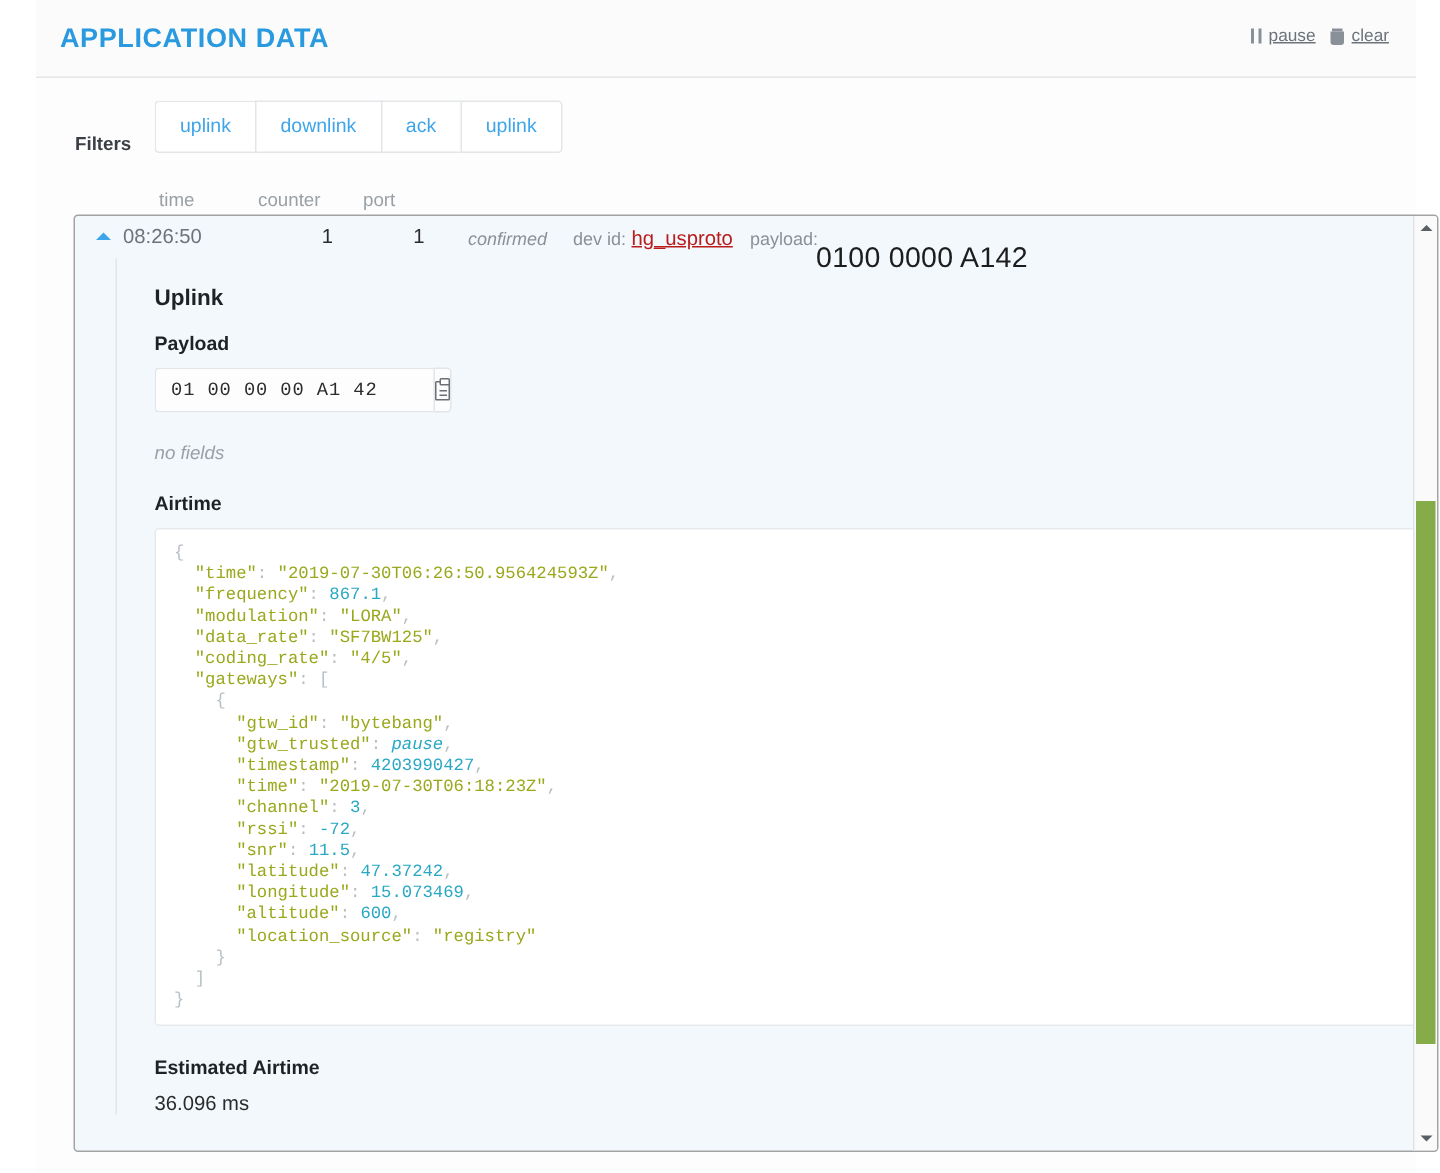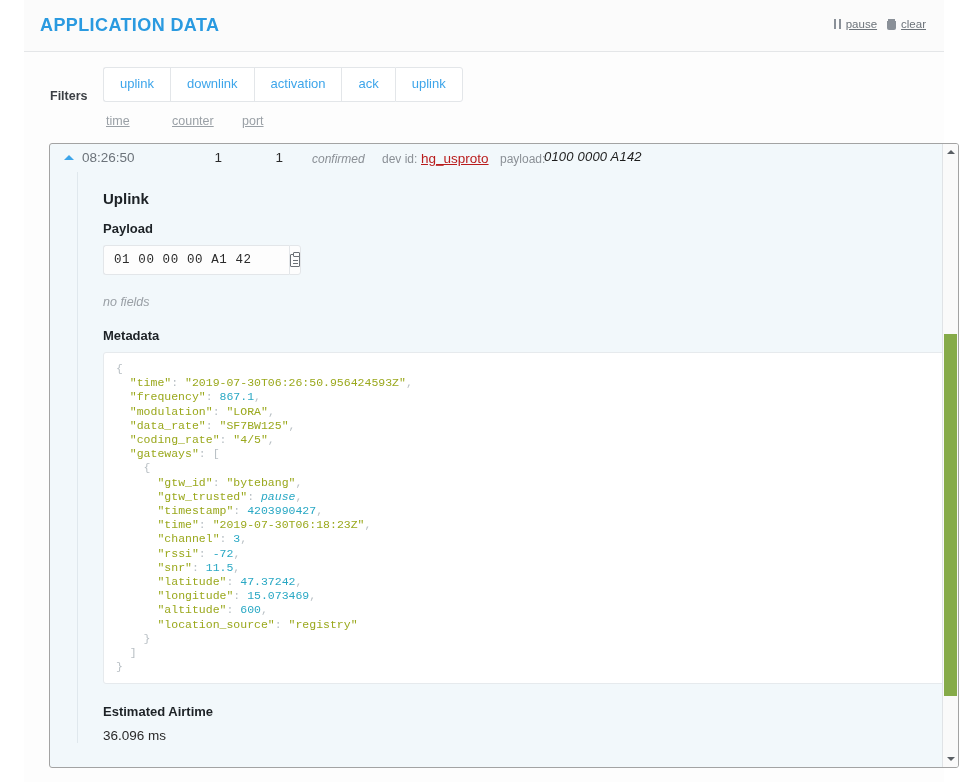--- a/index.html
+++ b/index.html
@@ -125,21 +125,21 @@
     border-radius: 0 3px 3px 0;
   }
 
   
   .col-headers {
     position: relative;
     height: 19px;
     font-size: 12.5px;
     color: #9aa0a6;
   }
-  .col-headers span { position: absolute; top: 0; text-decoration: underline; }
+  .col-headers span { position: absolute; top: 12px; }
   .col-time    { left: 82px; }
   .col-counter { left: 148px; }
   .col-port    { left: 218px; }
 
   
   .event-panel {
     position: absolute;
     left: 25px; top: 143px;
     width: 910px; height: 625px;
     background: #f2f8fb;
@@ -189,25 +189,24 @@
   .ev-devid-link {
     position: absolute; left: 371px; top: 7px;
     font-size: 13.5px; color: #b91c1c;
     text-decoration: underline; cursor: pointer;
   }
   .ev-payload-label {
     position: absolute; left: 450px; top: 8px;
     font-size: 12px; color: #8b9096;
   }
   .ev-payload-val {
-    position: absolute; left: 494px; top: 5px;
-    font-size: 13px; color: #1d1d1d;
+    position: absolute; left: 494px; top: 18px;
+    font-size: 19px; color: #1d1d1d;
     font-family: "Liberation Sans", sans-serif;
     letter-spacing: 0.2px;
-    font-style: italic;
   }
 
   
   .detail {
     position: relative;
     margin-left: 27px;
     padding: 10px 0 0 25px;
     border-left: 1px solid #e0e8ed;
     min-height: 560px;
   }
@@ -361,21 +360,20 @@
         <span class="lbl">clear</span>
       </div>
     </div>
   </div>
 
   <div class="filters-row">
     <div class="filters-label">Filters</div>
     <div class="filter-group">
       <button class="filter-btn">uplink</button>
       <button class="filter-btn">downlink</button>
-      <button class="filter-btn">activation</button>
       <button class="filter-btn">ack</button>
       <button class="filter-btn">uplink</button>
     </div>
   </div>
 
   <div class="col-headers">
     <span class="col-time">time</span>
     <span class="col-counter">counter</span>
     <span class="col-port">port</span>
   </div>
@@ -400,21 +398,21 @@
       <div class="sub-title">Payload</div>
       <div class="payload-box">
         <input class="payload-input" readonly="" value="01 00 00 00 A1 42" style="">
         <div class="payload-copy">
           <span class="ico-clip"></span>
         </div>
       </div>
 
       <div class="no-fields">no fields</div>
 
-      <div class="sub-title">Metadata</div>
+      <div class="sub-title">Airtime</div>
       <div class="metadata-box">
         <pre class="json"><span class="j-pun">{</span>
   <span class="j-key">"time"</span><span class="j-pun">:</span> <span class="j-str">"2019-07-30T06:26:50.956424593Z"</span><span class="j-pun">,</span>
   <span class="j-key">"frequency"</span><span class="j-pun">:</span> <span class="j-num">867.1</span><span class="j-pun">,</span>
   <span class="j-key">"modulation"</span><span class="j-pun">:</span> <span class="j-str">"LORA"</span><span class="j-pun">,</span>
   <span class="j-key">"data_rate"</span><span class="j-pun">:</span> <span class="j-str">"SF7BW125"</span><span class="j-pun">,</span>
   <span class="j-key">"coding_rate"</span><span class="j-pun">:</span> <span class="j-str">"4/5"</span><span class="j-pun">,</span>
   <span class="j-key">"gateways"</span><span class="j-pun">:</span> <span class="j-pun">[</span>
     <span class="j-pun">{</span>
       <span class="j-key">"gtw_id"</span><span class="j-pun">:</span> <span class="j-str">"bytebang"</span><span class="j-pun">,</span>

